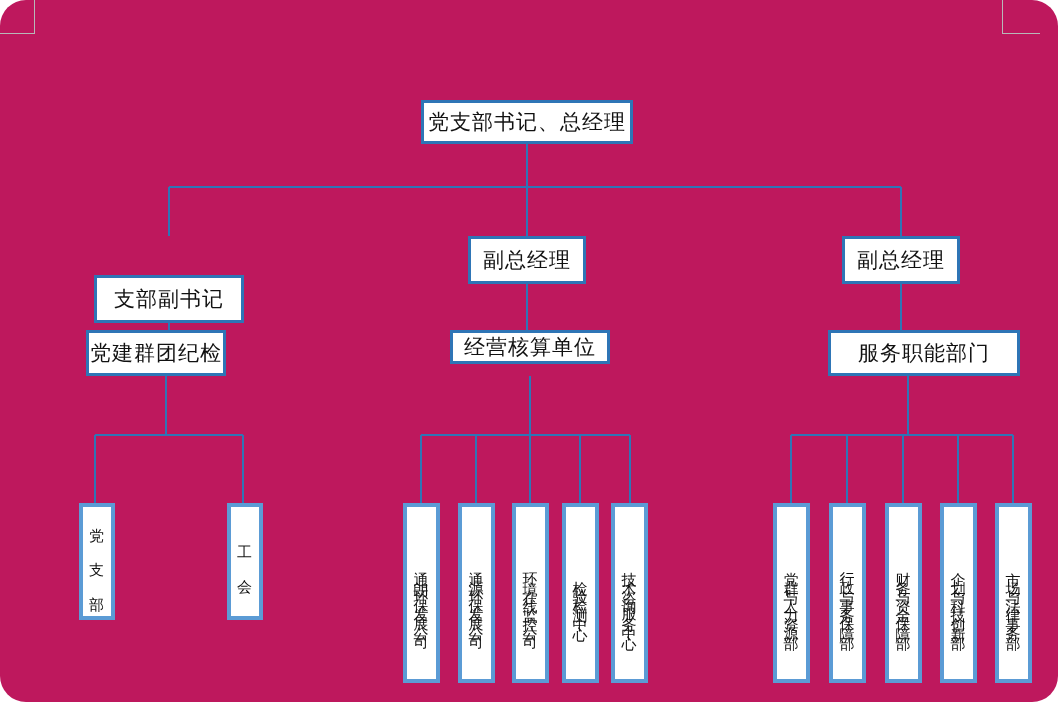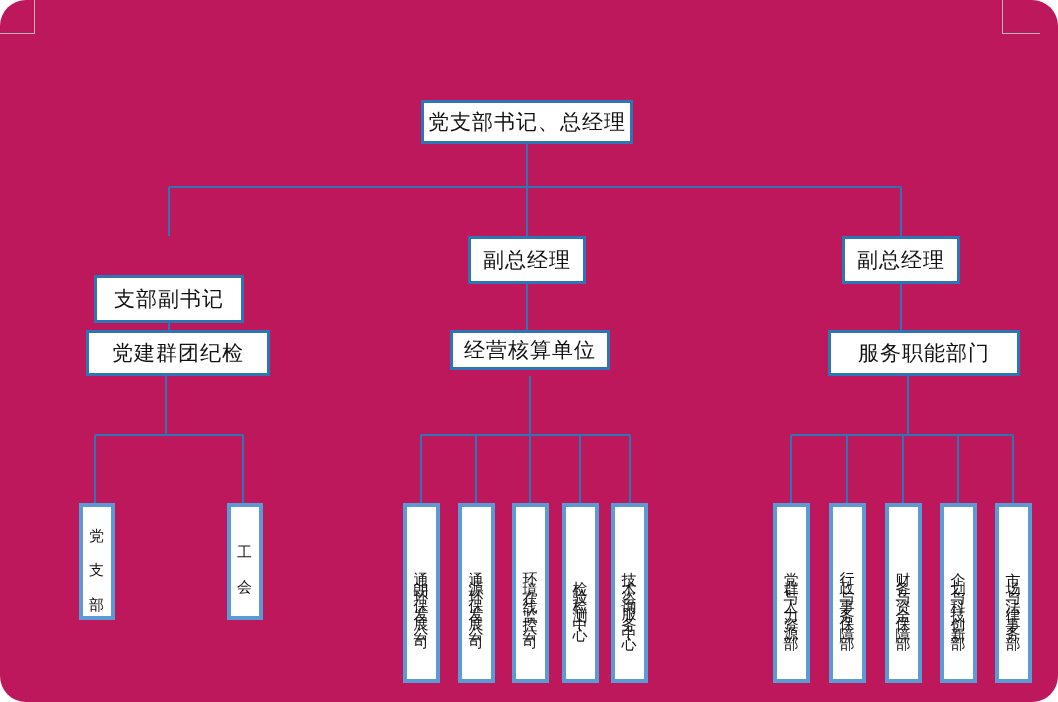--- a/index.html
+++ b/index.html
@@ -134,24 +134,24 @@
   <div class="node lvl" style="left:94px; top:236px; width:150px; height:48px;margin-top:39px;">
     <span>支部副书记</span>
   </div>
   <div class="node lvl" style="left:468px; top:236px; width:118px; height:48px;">
     <span>副总经理</span>
   </div>
   <div class="node lvl" style="left:842px; top:236px; width:118px; height:48px;">
     <span>副总经理</span>
   </div>
 
-  <div class="node lvl" style="left:86px; top:330px; width:184px; height:46px;">
+  <div class="node lvl" style="left:86px; top:330px; width:140px; height:46px;">
     <span>党建群团纪检</span>
   </div>
-  <div class="node lvl" style="left:450px; top:330px; width:160px; height:40px;">
+  <div class="node lvl" style="left:450px; top:330px; width:160px; height:34px;">
     <span>经营核算单位</span>
   </div>
   <div class="node lvl" style="left:828px; top:330px; width:192px; height:46px;">
     <span>服务职能部门</span>
   </div>
 
   <div class="node leaf sparse" style="left:79px; top:503px; width:36px; height:117px;">
     <span>党支部</span>
   </div>
   <div class="node leaf sparse" style="left:227px; top:503px; width:36px; height:117px;">

